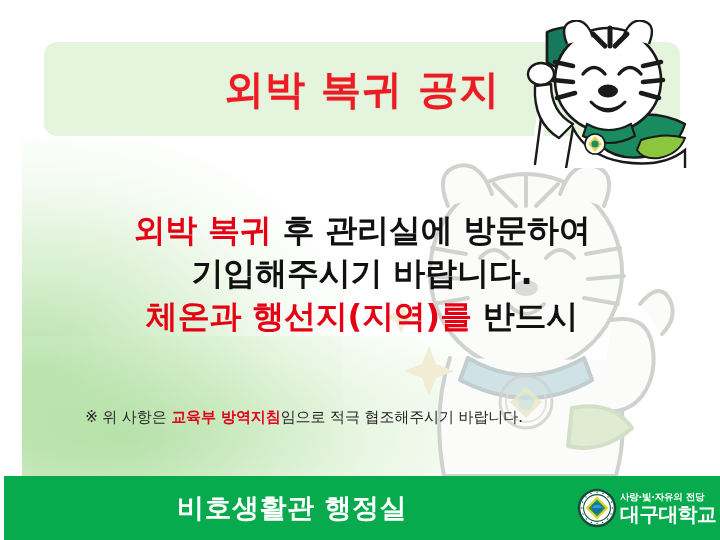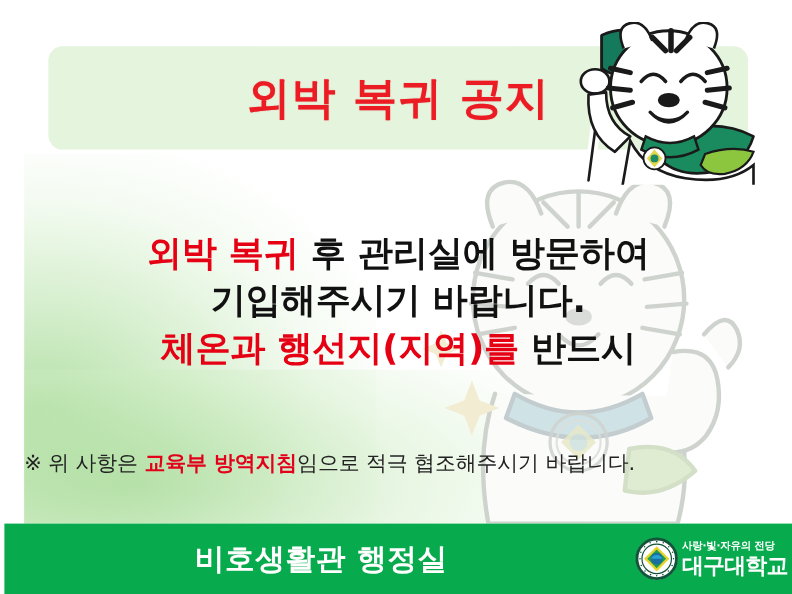--- a/index.html
+++ b/index.html
@@ -89,22 +89,22 @@
     color:#111111;
     white-space:nowrap;
     letter-spacing:-0.2px;
   }
   .red{color:#e60013;}
   .blk{color:#111111;}
 
   
   #footnote{
     position:absolute;left:0;top:388px;width:564px;
-    text-align:left;
-    font-size:19px;
+    text-align:center;
+    font-size:15px;
     color:#222222;
     white-space:nowrap;
     letter-spacing:-0.1px;
   }
   #footnote .fn-red{color:#e2001a;font-weight:bold;}
 
   
   #footer{
     position:absolute;left:4px;bottom:0;
     width:720px;height:64px;

